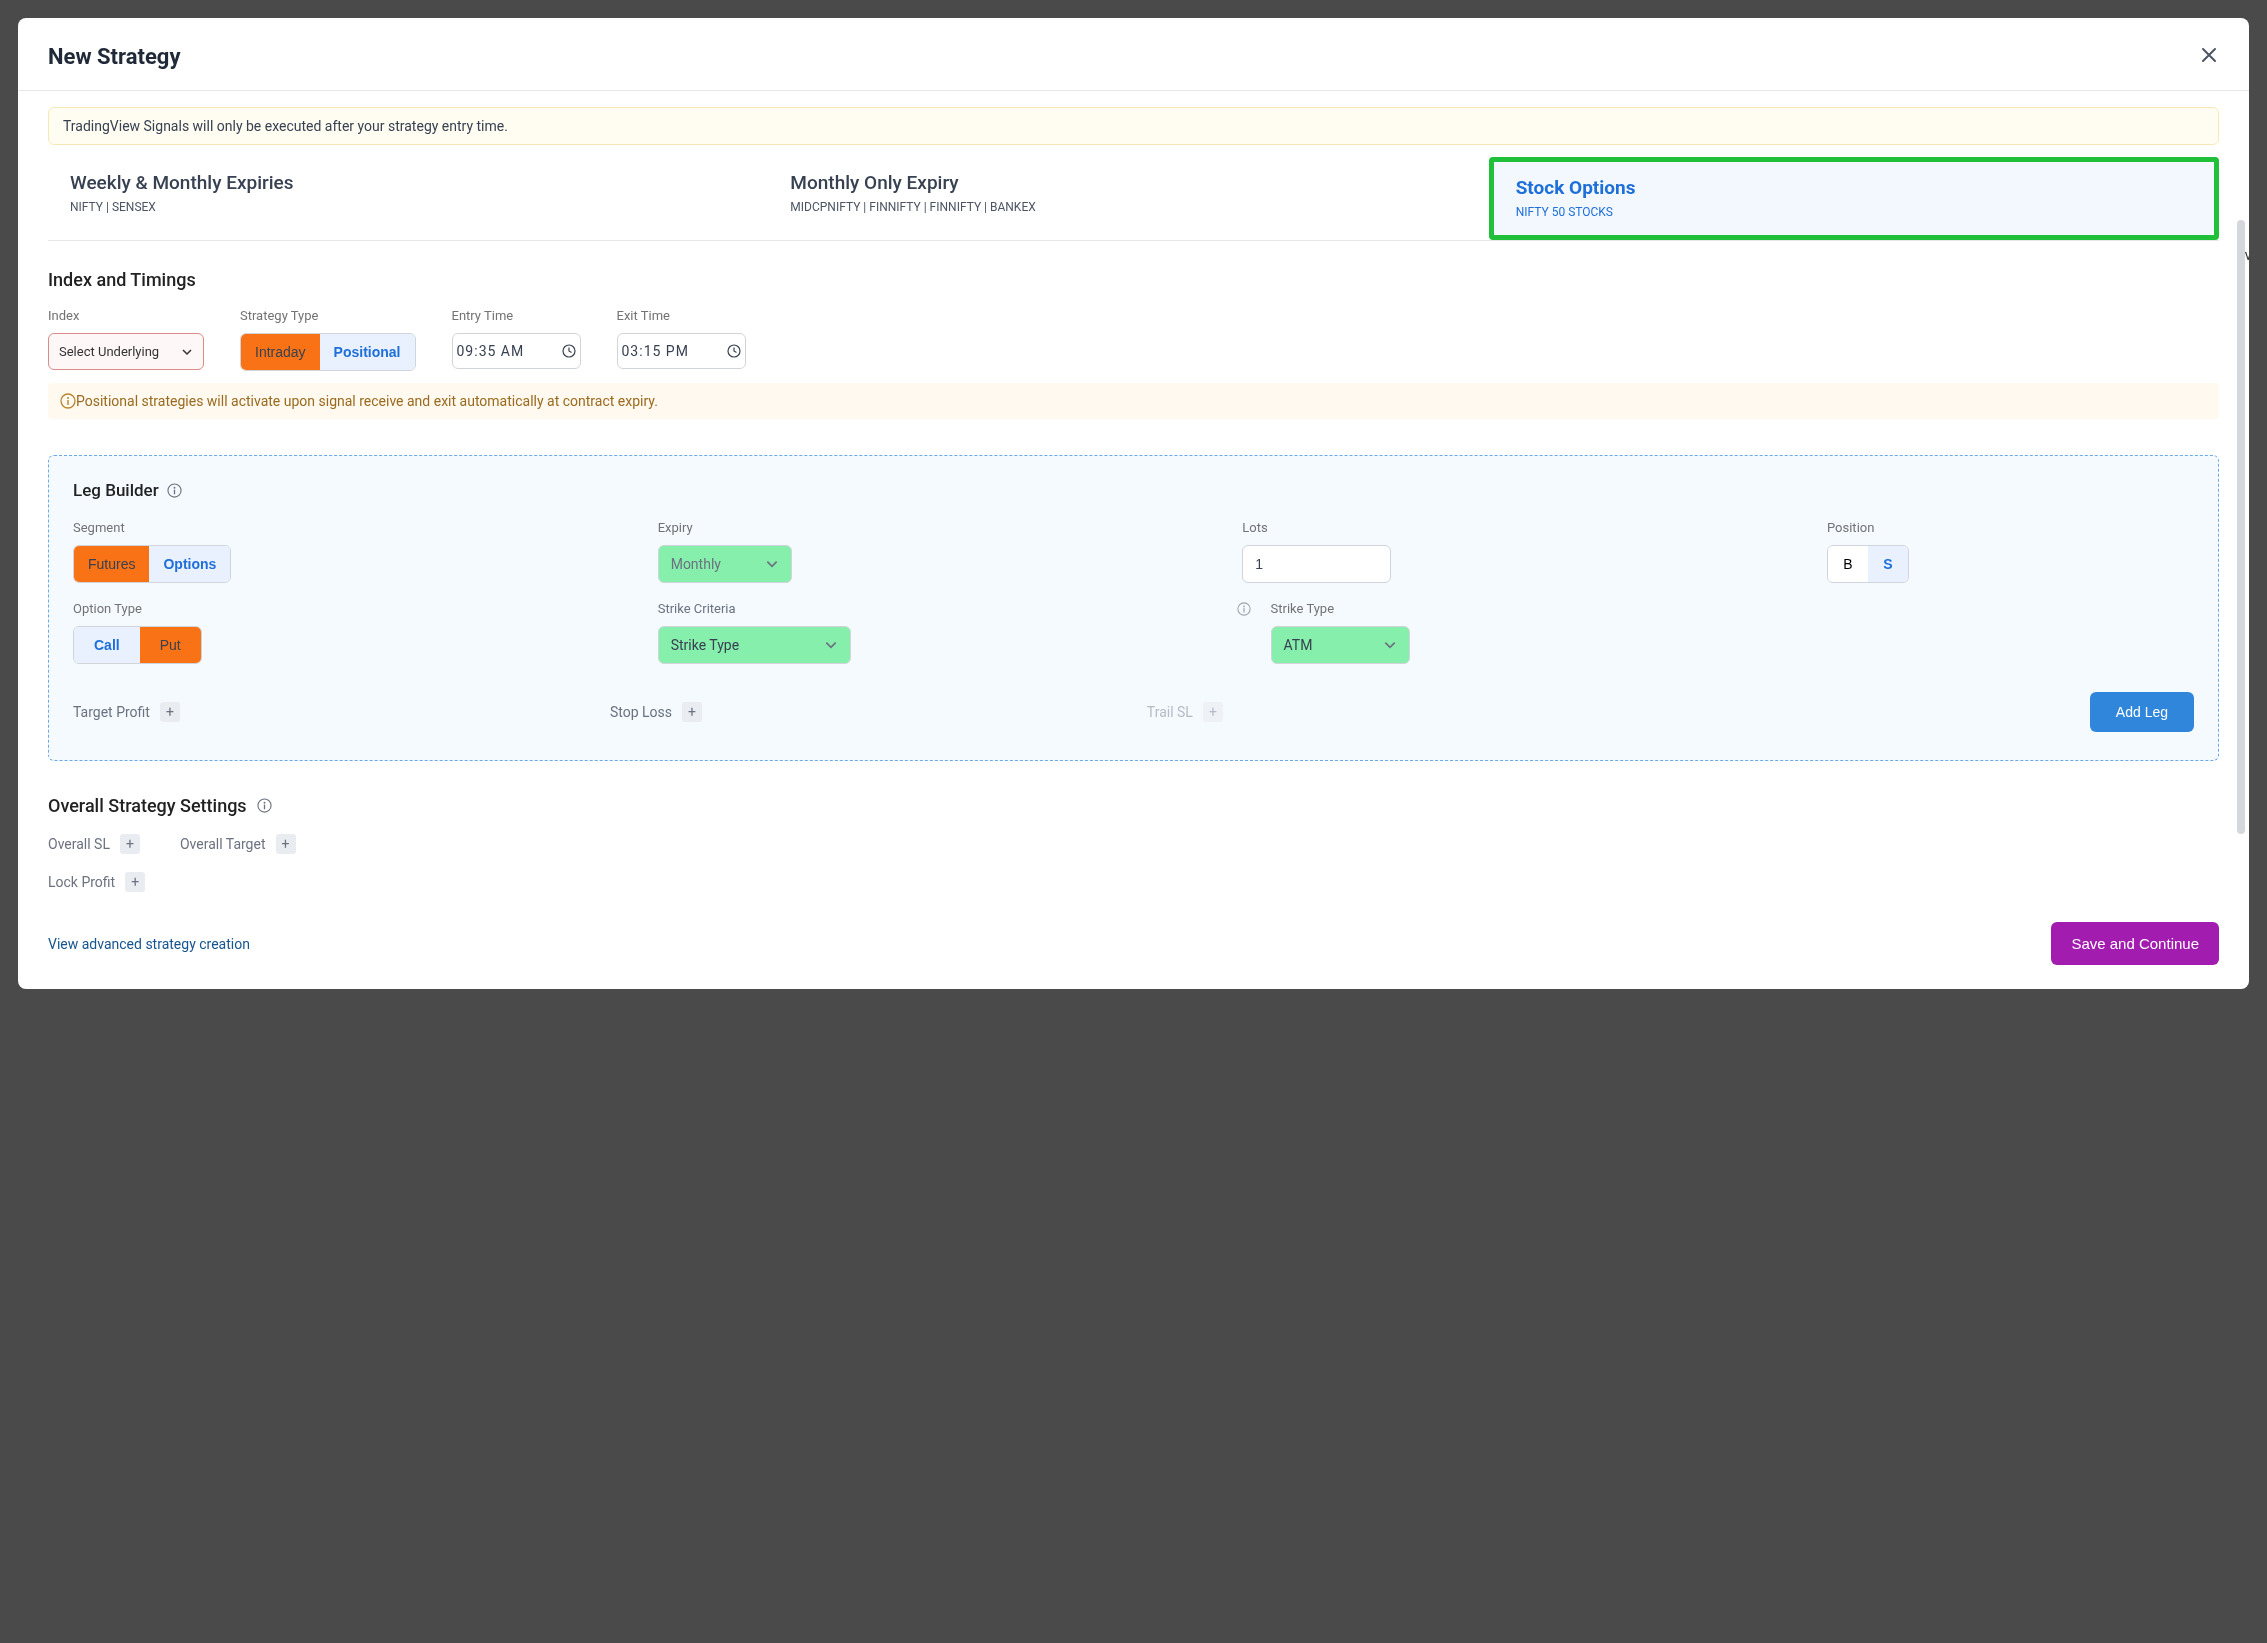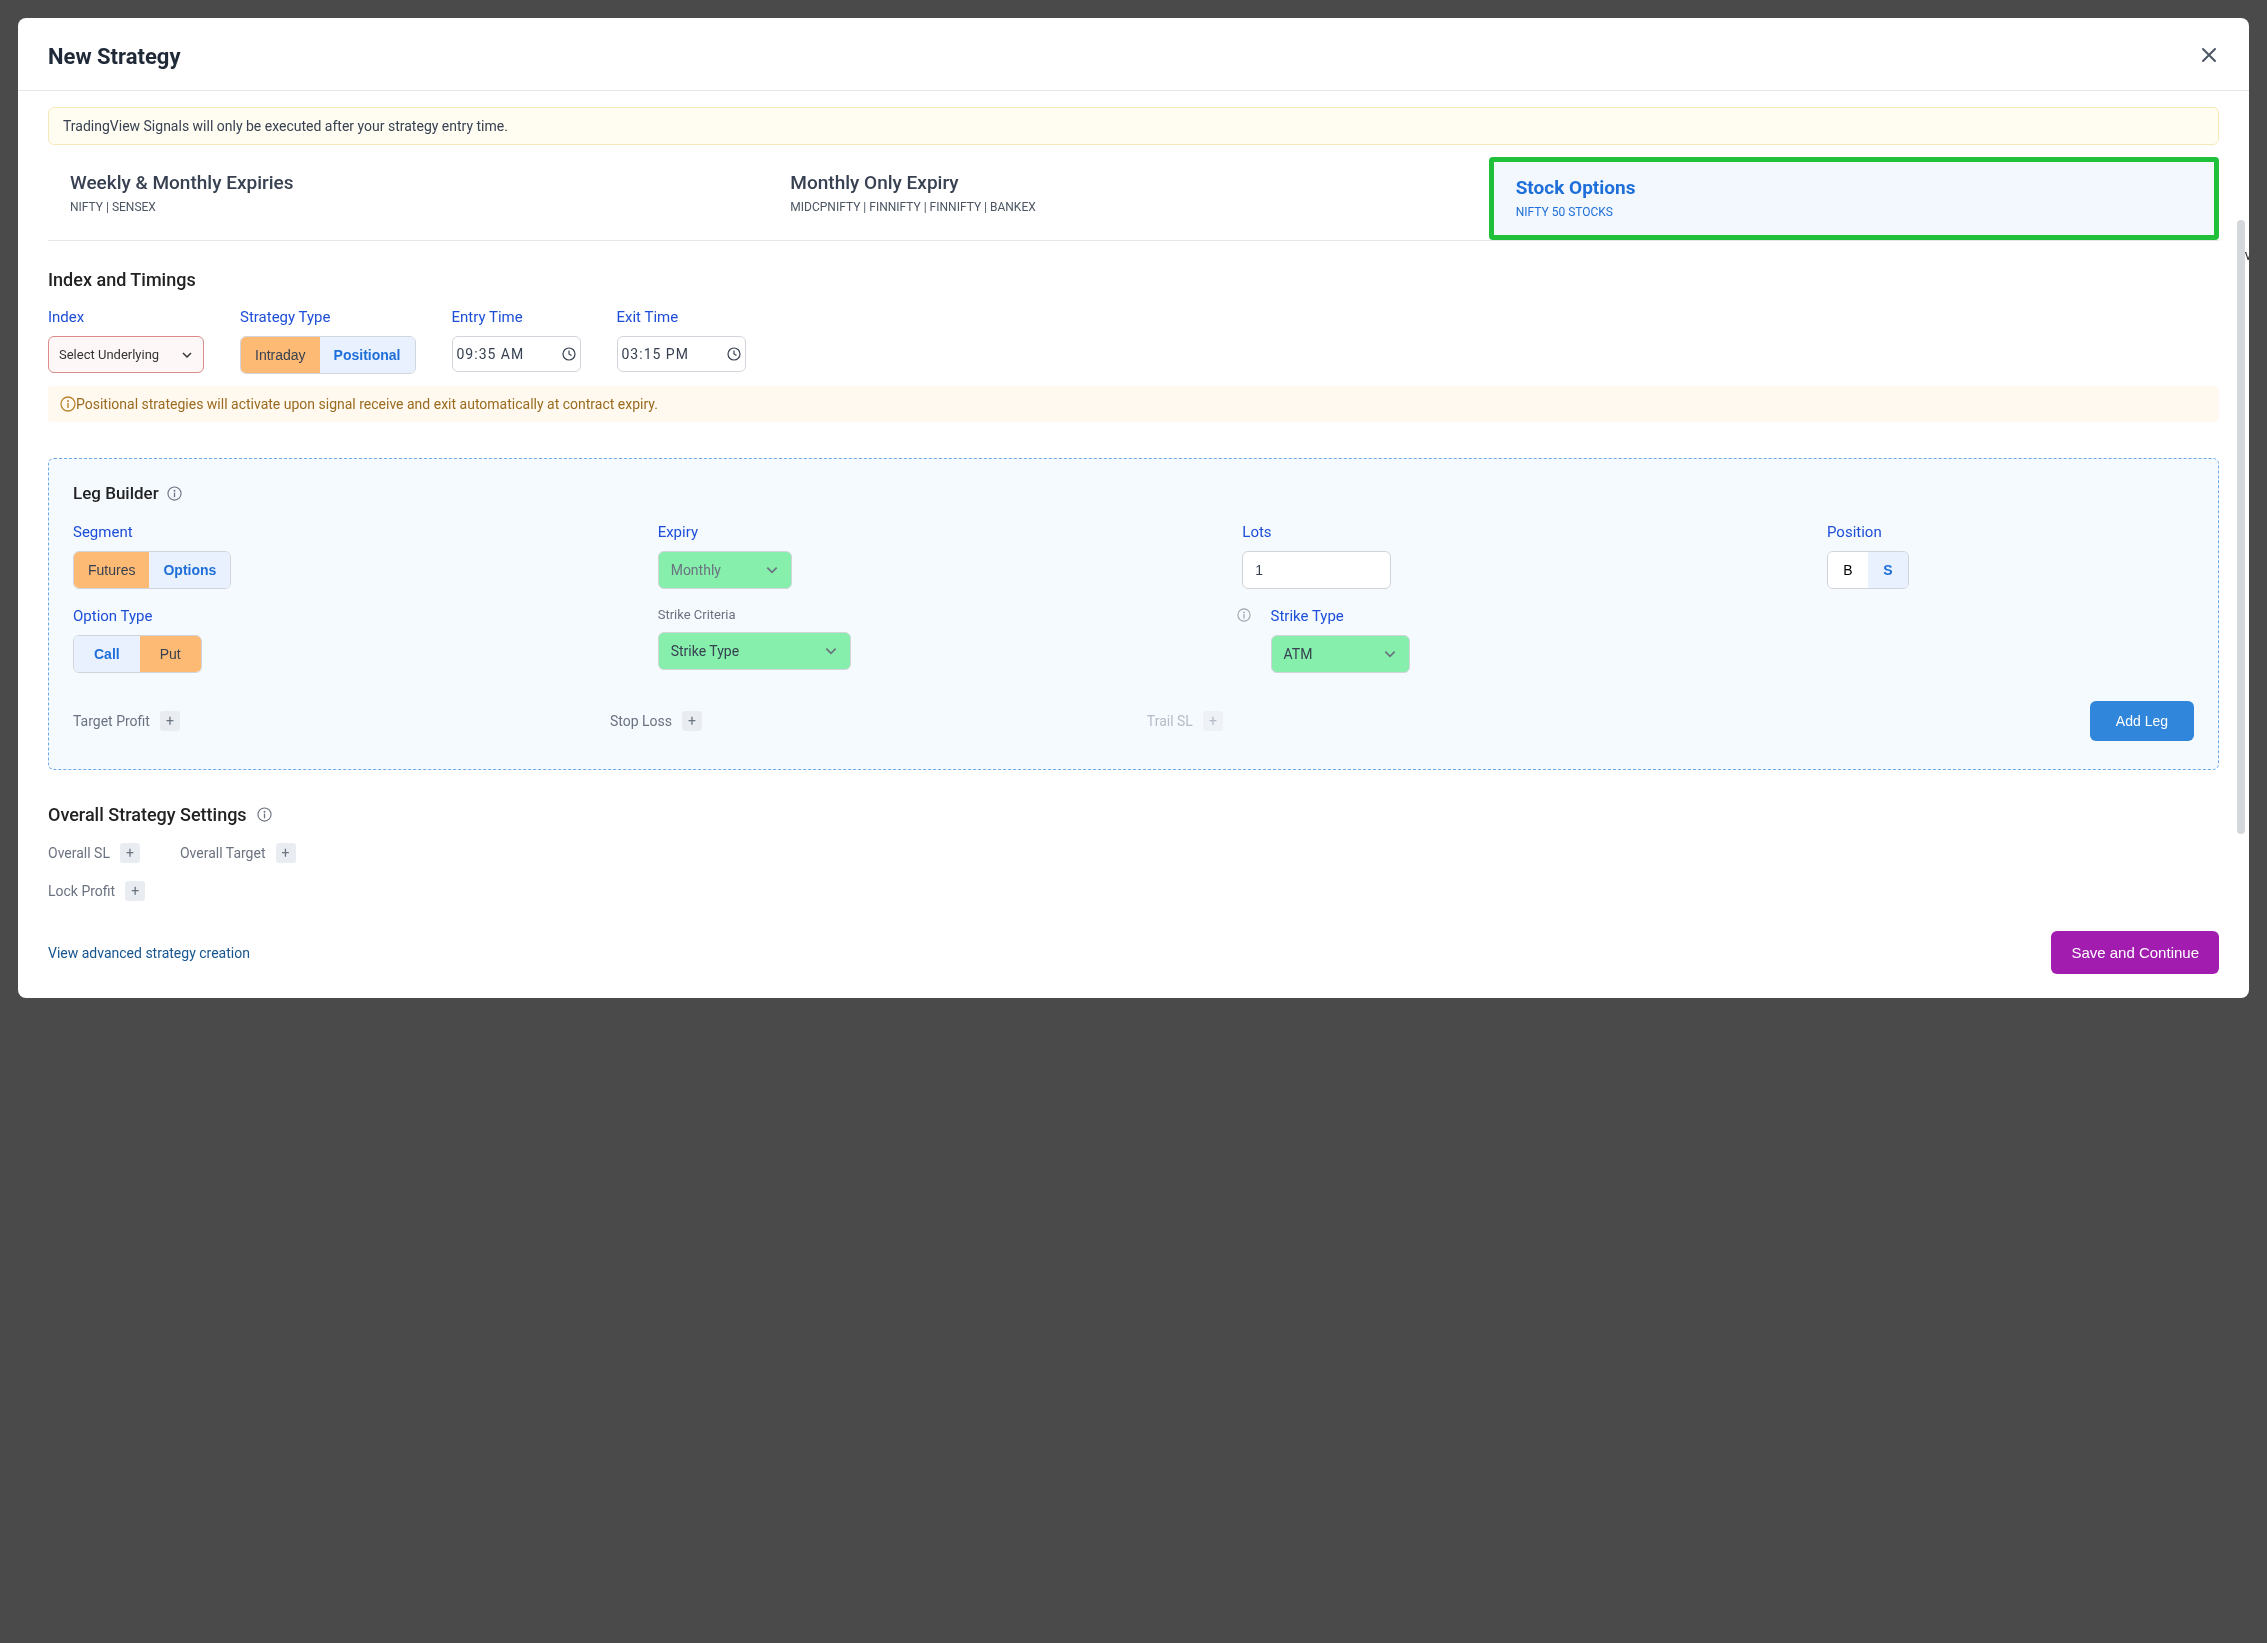--- a/index.html
+++ b/index.html
@@ -94,22 +94,22 @@
   font-weight: 500;
   color: #222;
   margin-bottom: 18px;
 }
 .field-row {
   display: flex;
   gap: 36px;
   margin-bottom: 12px;
 }
 .field-label {
-  font-size: 15px;
-  color: #1d4ed8;
+  font-size: 13px;
+  color: #737373;
   margin-bottom: 10px;
   display: block;
 }
 .select-underlying {
   border: 1px solid #dc8b8b;
   background: #fdf7f7;
   border-radius: 6px;
   padding: 10px 10px;
   font-size: 13px;
   display: flex;
@@ -121,21 +121,21 @@
 }
 .toggle-group {
   display: inline-flex;
   border: 1px solid #d1d5db;
   border-radius: 6px;
   overflow: hidden;
 }
 .toggle-btn {
   padding: 10px 14px;
   font-size: 14px;
-  background: #fdba74;
+  background: #f97316;
   cursor: pointer;
   color: #374151;
   border: none;
 }
 .toggle-btn.active {
   background: #e8f1fd;
   color: #1e6fd9;
   font-weight: 600;
 }
 .time-input {

